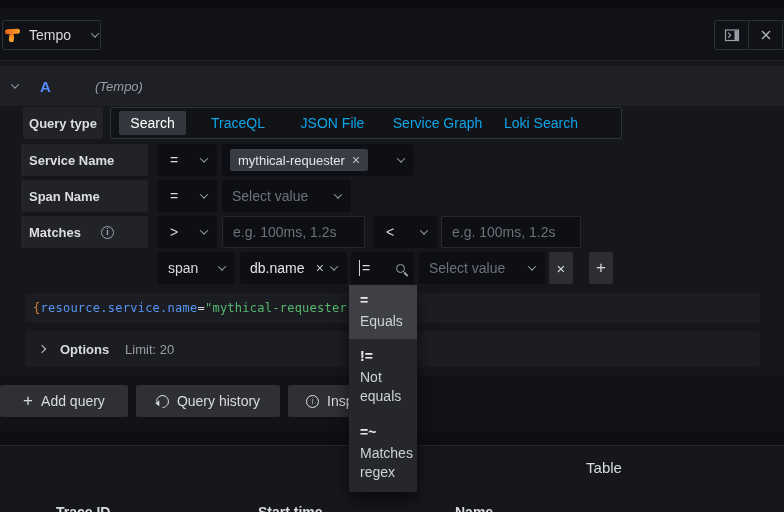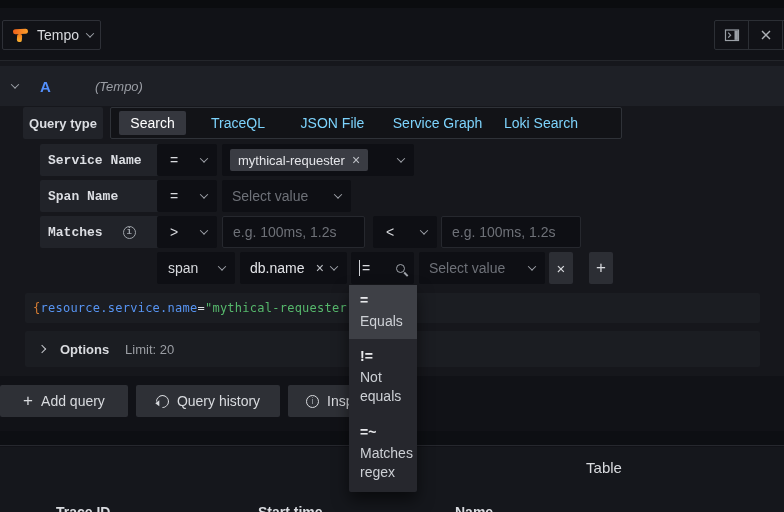--- a/index.html
+++ b/index.html
@@ -5,21 +5,21 @@
   * { box-sizing: border-box; margin: 0; padding: 0; }
   html,body { width:784px; height:512px; overflow:hidden; background:#111217;
     font-family:"Liberation Sans", sans-serif; }
   #app { position:relative; width:784px; height:512px; overflow:hidden; background:#111217; }
   .abs { position:absolute; }
 
   
   .topstrip { left:0; top:0; width:784px; height:8px; background:#0b0c0f; }
   .topbar { left:0; top:8px; width:784px; height:53px; background:#111217; border-bottom:1px solid #24262b; }
   .ds-btn { left:2px; top:12px; width:99px; height:30px; border:1px solid #2e3037; border-radius:2px;
-    display:flex; align-items:center; padding:0 10px; gap:8px; }
+    display:flex; align-items:center; padding:0 2px; gap:8px; }
   .ds-label { color:#d8dade; font-size:14px; font-weight:500; }
   .tempo-logo { width:16px; height:16px; position:relative; flex:none; }
   .tempo-logo .bar { position:absolute; left:0; top:2px; width:15px; height:5px; border-radius:2.5px;
     background:linear-gradient(90deg,#f0611a,#fba02c); transform:rotate(-4deg); }
   .tempo-logo .stem { position:absolute; left:4px; top:7px; width:5px; height:8px; border-radius:2px;
     background:linear-gradient(180deg,#f07a1e,#f9b02f); transform:rotate(4deg); }
   .win-group { left:714px; top:12px; width:78px; height:30px; border:1px solid #2c2f35; border-radius:2px;
     display:flex; align-items:center; }
   .win-sep { width:1px; height:28px; background:#2c2f35; }
   .win-btn { width:33px; height:28px; display:flex; align-items:center; justify-content:center; color:#aeb2b8; }
@@ -44,28 +44,28 @@
   .inp { background:#0e0f14; border:1px solid #26282e; border-radius:2px; color:#d8dade; font-size:14px; padding:0 10px; }
   .inp::placeholder { color:#6e7178; opacity:1; }
   .ph { color:#6e7178; font-size:14px; }
 
   
   .qt-label { left:23px; top:107px; width:80px; height:32px; justify-content:center; padding:0 4px; }
   .radio-group { left:110px; top:107px; width:512px; height:32px; border:1px solid #2f3238; border-radius:2px; background:#121317; }
   .seg-sel { position:absolute; left:8px; top:3px; width:67px; height:24px; background:#35373e; border-radius:2px;
     display:flex; align-items:center; justify-content:center; color:#ffffff; font-size:14px; font-weight:500; white-space:nowrap; }
   .seg { position:absolute; top:0; height:30px; display:flex; align-items:center; justify-content:center;
-    color:#7dd3fc; font-size:14px; white-space:nowrap; }
+    color:#0ea5e9; font-size:14px; white-space:nowrap; }
   .seg.t1 { left:100px; width:54px; }
   .seg.t2 { left:190px; width:63px; }
   .seg.t3 { left:287px; width:79px; }
   .seg.t4 { left:399px; width:62px; }
 
   
-  .row-label { left:40px; width:127px; height:32px;font-family:Liberation Mono, monospace; }
+  .row-label { left:21px; width:127px; height:32px; }
   .op-sel { left:157px; width:60px; height:32px; padding:0 10px 0 13px; }
   .op-sel .chev { margin-left:auto; }
 
   .svc-val { left:222px; top:144px; width:192px; height:32px; padding-right:10px; }
   .chip { margin-left:8px; height:22px; background:#3a3c43; border-radius:2px; display:flex; align-items:center;
     padding:0 8px; gap:7px; color:#e4e5e9; font-size:13px; }
   .chip .x { color:#bfc2c7; font-size:14px; line-height:1; }
   .svc-val .chev { margin-left:auto; }
 
   .span-val { left:222px; top:180px; width:129px; height:32px; padding:0 10px; }

